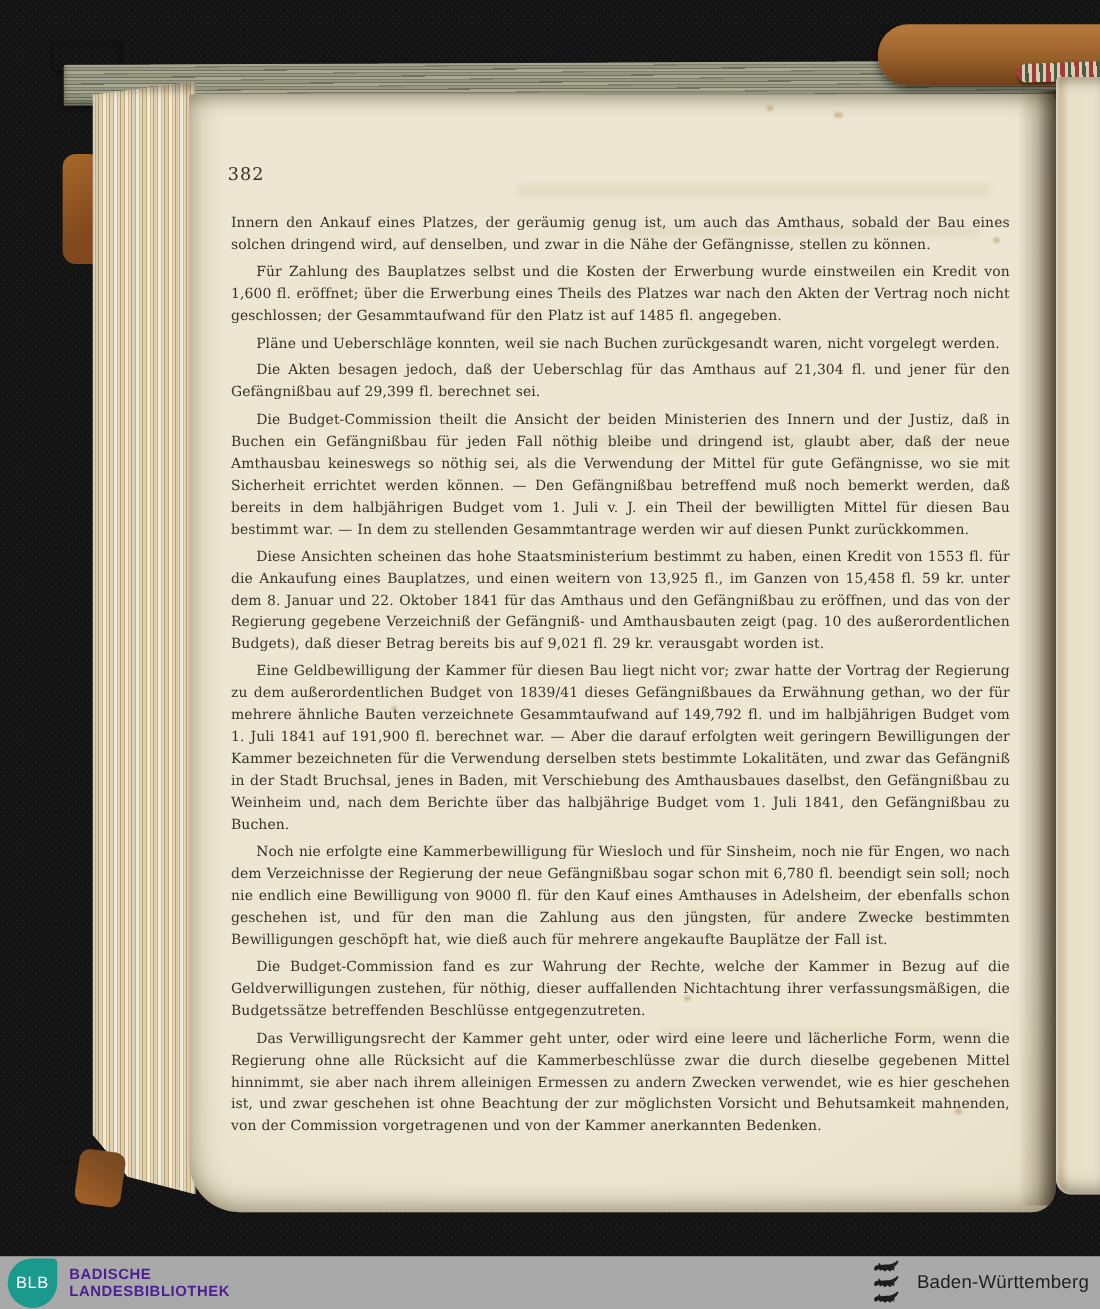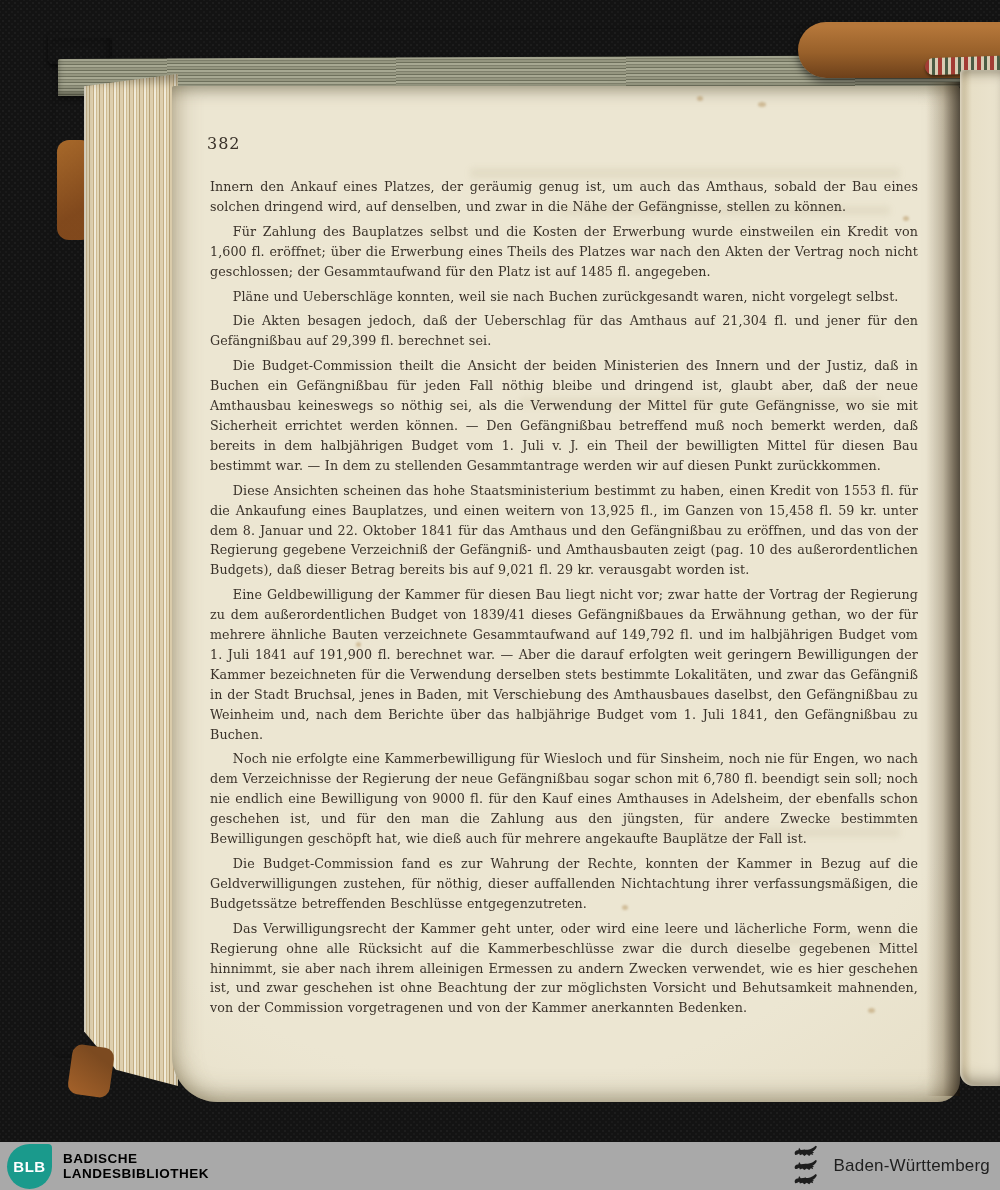--- a/index.html
+++ b/index.html
@@ -69,32 +69,32 @@
     border-radius:4px 0 0 14px;
     box-shadow:inset 3px 0 4px -2px rgba(255,255,248,.75), inset 0 -14px 16px -10px rgba(60,50,30,.55), inset 0 12px 12px -9px rgba(70,60,40,.5);}
 
   
   .spot{position:absolute;width:6px;height:5px;border-radius:50%;background:rgba(164,120,58,.38);filter:blur(1px);}
   .smudge{position:absolute;background:rgba(135,120,68,.09);filter:blur(3px);border-radius:4px;}
 
   
   .page-content{
     left:172px;top:86px;width:788px;height:1016px;box-sizing:border-box;
-    padding:49px 37px 0 33px;color:#3a322a;overflow:hidden;
+    padding:64px 37px 0 33px;color:#3a322a;overflow:hidden;
     font-family:"DejaVu Serif", serif;
   }
   .page-number{font-size:16px;line-height:18px;margin:0 0 24px 2px;letter-spacing:1px;}
   .para{font-size:12.7px;line-height:19.9px;text-align:justify;margin:5px;letter-spacing:.08px;word-spacing:.4px;}
   .para.indent{text-indent:1.8em;}
 
   
   .footer{position:absolute;left:0;bottom:0;width:1000px;height:48px;background:#a9a9a9;display:flex;align-items:center;}
   .blb-badge{width:45px;height:45px;margin-left:7px;flex:0 0 auto;background:#1a9a8c;border-radius:50% 4px 50% 50%;display:flex;align-items:center;justify-content:center;}
-  .blb-badge span{color:#ffffff;font-weight:bold;font-size:15px;letter-spacing:.5px;}
-  .lib-name{margin-left:11px;font-weight:bold;font-size:13.5px;line-height:15.5px;color:#000000;letter-spacing:.5px;}
+  .blb-badge span{color:#ffffff;font-weight:normal;font-size:15px;letter-spacing:.5px;}
+  .lib-name{margin-left:11px;font-weight:bold;font-size:13.5px;line-height:15.5px;color:#4c1d95;letter-spacing:.5px;}
   .footer-right{margin-left:auto;display:flex;align-items:center;margin-right:10px;}
   .lions{width:34px;height:42px;margin-right:9px;flex:0 0 auto;}
   .state-name{font-size:17px;color:#1f1f1f;letter-spacing:.2px;text-align:center;}
 </style>
 </head>
 <body>
 
 <div class="stage">
 
   <div class="layer marble cover-top"></div>
@@ -117,27 +117,27 @@
   <div class="smudge" style="left:560px;top:206px;width:330px;height:9px;"></div>
   <div class="smudge" style="left:520px;top:398px;width:360px;height:9px;"></div>
   <div class="smudge" style="left:620px;top:828px;width:280px;height:9px;"></div>
   <div class="smudge" style="left:600px;top:936px;width:300px;height:9px;"></div>
 
   <div class="layer page-content">
     <p class="page-number">382</p>
     <div id="text-block">
         <p class="para">Innern den Ankauf eines Platzes, der geräumig genug ist, um auch das Amthaus, sobald der Bau eines solchen dringend wird, auf denselben, und zwar in die Nähe der Gefängnisse, stellen zu können.</p>
         <p class="para indent">Für Zahlung des Bauplatzes selbst und die Kosten der Erwerbung wurde einstweilen ein Kredit von 1,600 fl. eröffnet; über die Erwerbung eines Theils des Platzes war nach den Akten der Vertrag noch nicht geschlossen; der Gesammtaufwand für den Platz ist auf 1485 fl. angegeben.</p>
-        <p class="para indent">Pläne und Ueberschläge konnten, weil sie nach Buchen zurückgesandt waren, nicht vorgelegt selbst.</p>
+        <p class="para indent">Pläne und Ueberschläge konnten, weil sie nach Buchen zurückgesandt waren, nicht vorgelegt werden.</p>
         <p class="para indent">Die Akten besagen jedoch, daß der Ueberschlag für das Amthaus auf 21,304 fl. und jener für den Gefängnißbau auf 29,399 fl. berechnet sei.</p>
         <p class="para indent">Die Budget-Commission theilt die Ansicht der beiden Ministerien des Innern und der Justiz, daß in Buchen ein Gefängnißbau für jeden Fall nöthig bleibe und dringend ist, glaubt aber, daß der neue Amthausbau keineswegs so nöthig sei, als die Verwendung der Mittel für gute Gefängnisse, wo sie mit Sicherheit errichtet werden können. — Den Gefängnißbau betreffend muß noch bemerkt werden, daß bereits in dem halbjährigen Budget vom 1. Juli v. J. ein Theil der bewilligten Mittel für diesen Bau bestimmt war. — In dem zu stellenden Gesammtantrage werden wir auf diesen Punkt zurückkommen.</p>
         <p class="para indent">Diese Ansichten scheinen das hohe Staatsministerium bestimmt zu haben, einen Kredit von 1553 fl. für die Ankaufung eines Bauplatzes, und einen weitern von 13,925 fl., im Ganzen von 15,458 fl. 59 kr. unter dem 8. Januar und 22. Oktober 1841 für das Amthaus und den Gefängnißbau zu eröffnen, und das von der Regierung gegebene Verzeichniß der Gefängniß- und Amthausbauten zeigt (pag. 10 des außerordentlichen Budgets), daß dieser Betrag bereits bis auf 9,021 fl. 29 kr. verausgabt worden ist.</p>
         <p class="para indent">Eine Geldbewilligung der Kammer für diesen Bau liegt nicht vor; zwar hatte der Vortrag der Regierung zu dem außerordentlichen Budget von 1839/41 dieses Gefängnißbaues da Erwähnung gethan, wo der für mehrere ähnliche Bauten verzeichnete Gesammtaufwand auf 149,792 fl. und im halbjährigen Budget vom 1. Juli 1841 auf 191,900 fl. berechnet war. — Aber die darauf erfolgten weit geringern Bewilligungen der Kammer bezeichneten für die Verwendung derselben stets bestimmte Lokalitäten, und zwar das Gefängniß in der Stadt Bruchsal, jenes in Baden, mit Verschiebung des Amthausbaues daselbst, den Gefängnißbau zu Weinheim und, nach dem Berichte über das halbjährige Budget vom 1. Juli 1841, den Gefängnißbau zu Buchen.</p>
         <p class="para indent">Noch nie erfolgte eine Kammerbewilligung für Wiesloch und für Sinsheim, noch nie für Engen, wo nach dem Verzeichnisse der Regierung der neue Gefängnißbau sogar schon mit 6,780 fl. beendigt sein soll; noch nie endlich eine Bewilligung von 9000 fl. für den Kauf eines Amthauses in Adelsheim, der ebenfalls schon geschehen ist, und für den man die Zahlung aus den jüngsten, für andere Zwecke bestimmten Bewilligungen geschöpft hat, wie dieß auch für mehrere angekaufte Bauplätze der Fall ist.</p>
-        <p class="para indent">Die Budget-Commission fand es zur Wahrung der Rechte, konnten der Kammer in Bezug auf die Geldverwilligungen zustehen, für nöthig, dieser auffallenden Nichtachtung ihrer verfassungsmäßigen, die Budgetssätze betreffenden Beschlüsse entgegenzutreten.</p>
+        <p class="para indent">Die Budget-Commission fand es zur Wahrung der Rechte, welche der Kammer in Bezug auf die Geldverwilligungen zustehen, für nöthig, dieser auffallenden Nichtachtung ihrer verfassungsmäßigen, die Budgetssätze betreffenden Beschlüsse entgegenzutreten.</p>
         <p class="para indent">Das Verwilligungsrecht der Kammer geht unter, oder wird eine leere und lächerliche Form, wenn die Regierung ohne alle Rücksicht auf die Kammerbeschlüsse zwar die durch dieselbe gegebenen Mittel hinnimmt, sie aber nach ihrem alleinigen Ermessen zu andern Zwecken verwendet, wie es hier geschehen ist, und zwar geschehen ist ohne Beachtung der zur möglichsten Vorsicht und Behutsamkeit mahnenden, von der Commission vorgetragenen und von der Kammer anerkannten Bedenken.</p>
       </div>
   </div>
 
   <div class="layer fold-shadow"></div>
   <div class="layer page-right"></div>
 
   <div class="footer">
     <div class="blb-badge">
       <span>BLB</span>

